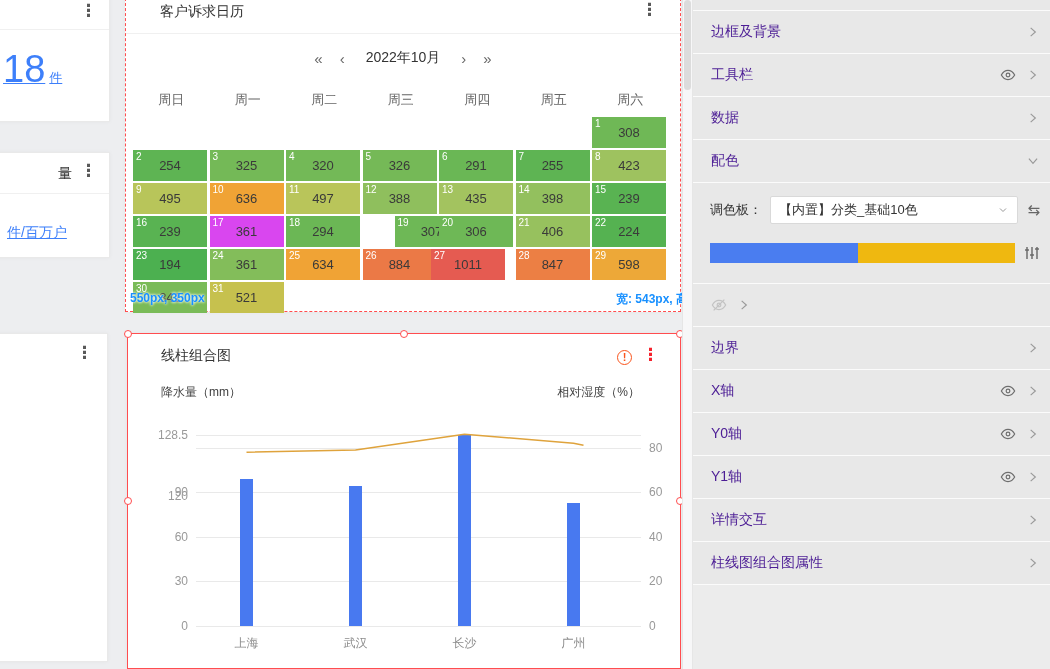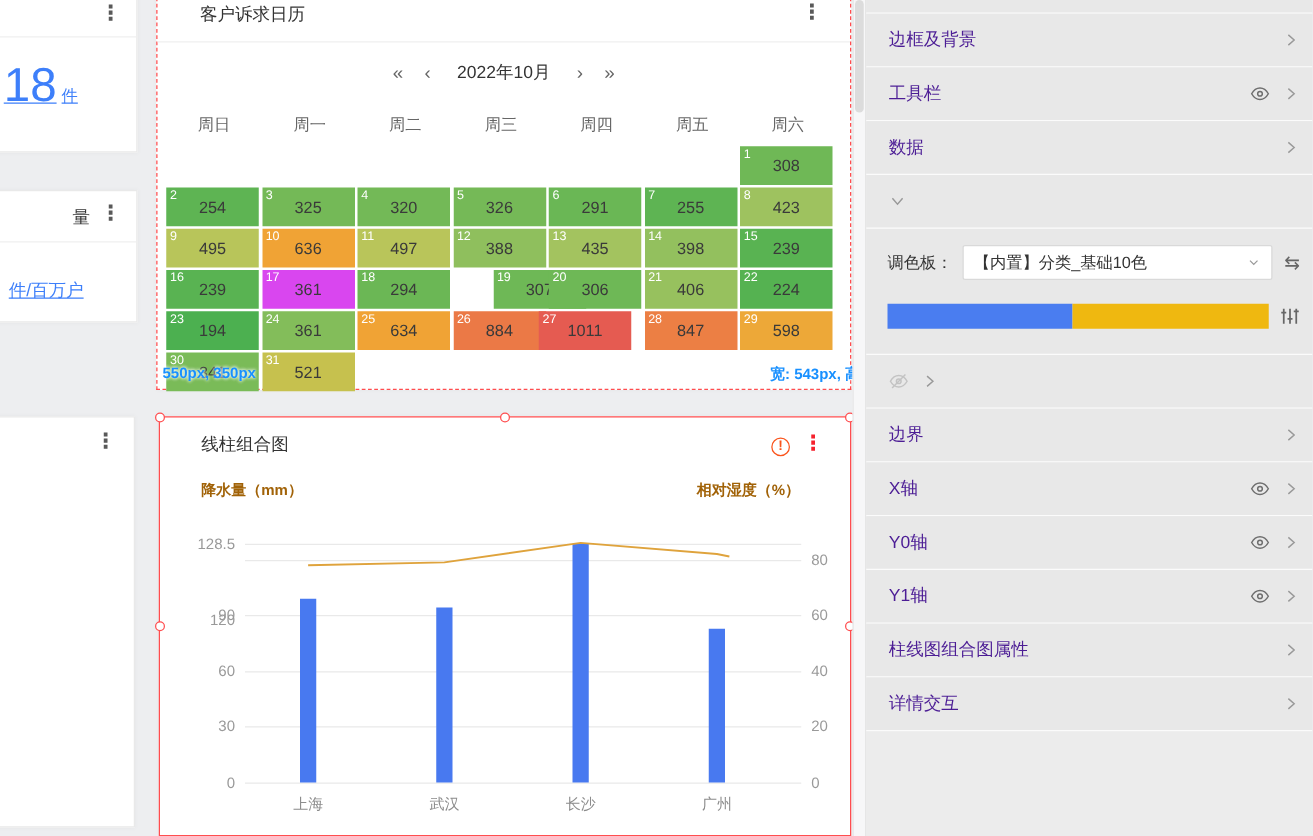--- a/index.html
+++ b/index.html
@@ -36,21 +36,21 @@
   
   .coord-label{position:absolute;font-size:12px;font-weight:bold;color:#1890ff;z-index:4;white-space:nowrap;text-shadow:0 0 3px #fff,0 0 3px #fff;}
   .pos-label{left:130px;top:291px;}
   .size-label{left:616px;top:291px;}
 
   
   .combo-card{left:127px;top:333px;width:554px;height:336px;border:1px solid #ff4d4f;}
   .combo-title{position:absolute;left:33px;top:13px;font-size:14px;color:#333;font-weight:500;}
   .warn-icon{position:absolute;left:489px;top:16px;width:15px;height:15px;border:1px solid #fa541c;border-radius:50%;color:#fa541c;font-size:11px;font-weight:bold;text-align:center;line-height:13px;cursor:pointer;}
   .combo-kebab{left:514px;top:13px;color:#f5222d;}
-  .axis-title{position:absolute;top:50px;font-size:12px;color:#a16207;font-weight:bold;}
+  .axis-title{position:absolute;top:50px;font-size:12px;color:#404040;}
   .axis-left{left:33px;}
   .axis-right{right:40px;}
   .combo-plot{position:absolute;left:0;top:0;width:554px;height:336px;}
   .gline{position:absolute;height:1px;background:#e9e9e9;}
   .tick{position:absolute;font-size:12px;color:#999;}
   .tickL{width:54px;text-align:right;}
   .bar{position:absolute;width:13px;}
   .xlabel{position:absolute;width:80px;text-align:center;font-size:12px;color:#8c8c8c;}
   .handle{position:absolute;width:8px;height:8px;border-radius:50%;background:#fff;border:1px solid #ff4d4f;z-index:5;}
 
@@ -332,20 +332,21 @@
         <span class="plabel">数据</span>
         <span class="icons">
           <span class="chev">
             <svg width="14" height="14" viewBox="0 0 24 24" fill="none" stroke="currentColor" stroke-width="2">
               <polyline points="8 5 16 12 8 19"></polyline>
             </svg>
           </span>
         </span>
       </div>
       <div class="prow">
+        <span class="plabel">配色</span>
         <span class="icons">
           <span class="chev down">
             <svg width="14" height="14" viewBox="0 0 24 24" fill="none" stroke="currentColor" stroke-width="2">
               <polyline points="8 5 16 12 8 19"></polyline>
             </svg>
           </span>
         </span>
       </div>
     </div>
   <div class="palette-section">
@@ -447,33 +448,33 @@
             </svg>
           </span>
           <span class="chev">
             <svg width="14" height="14" viewBox="0 0 24 24" fill="none" stroke="currentColor" stroke-width="2">
               <polyline points="8 5 16 12 8 19"></polyline>
             </svg>
           </span>
         </span>
       </div>
       <div class="prow">
+        <span class="plabel">详情交互</span>
+        <span class="icons">
+          <span class="chev">
+            <svg width="14" height="14" viewBox="0 0 24 24" fill="none" stroke="currentColor" stroke-width="2">
+              <polyline points="8 5 16 12 8 19"></polyline>
+            </svg>
+          </span>
+        </span>
+      </div>
+      <div class="prow">
         <span class="plabel">柱线图组合图属性</span>
         <span class="icons">
           <span class="chev">
             <svg width="14" height="14" viewBox="0 0 24 24" fill="none" stroke="currentColor" stroke-width="2">
               <polyline points="8 5 16 12 8 19"></polyline>
             </svg>
           </span>
         </span>
       </div>
-      <div class="prow">
-        <span class="plabel">详情交互</span>
-        <span class="icons">
-          <span class="chev">
-            <svg width="14" height="14" viewBox="0 0 24 24" fill="none" stroke="currentColor" stroke-width="2">
-              <polyline points="8 5 16 12 8 19"></polyline>
-            </svg>
-          </span>
-        </span>
-      </div>
     </div>
 </div>
 
 </body></html>

